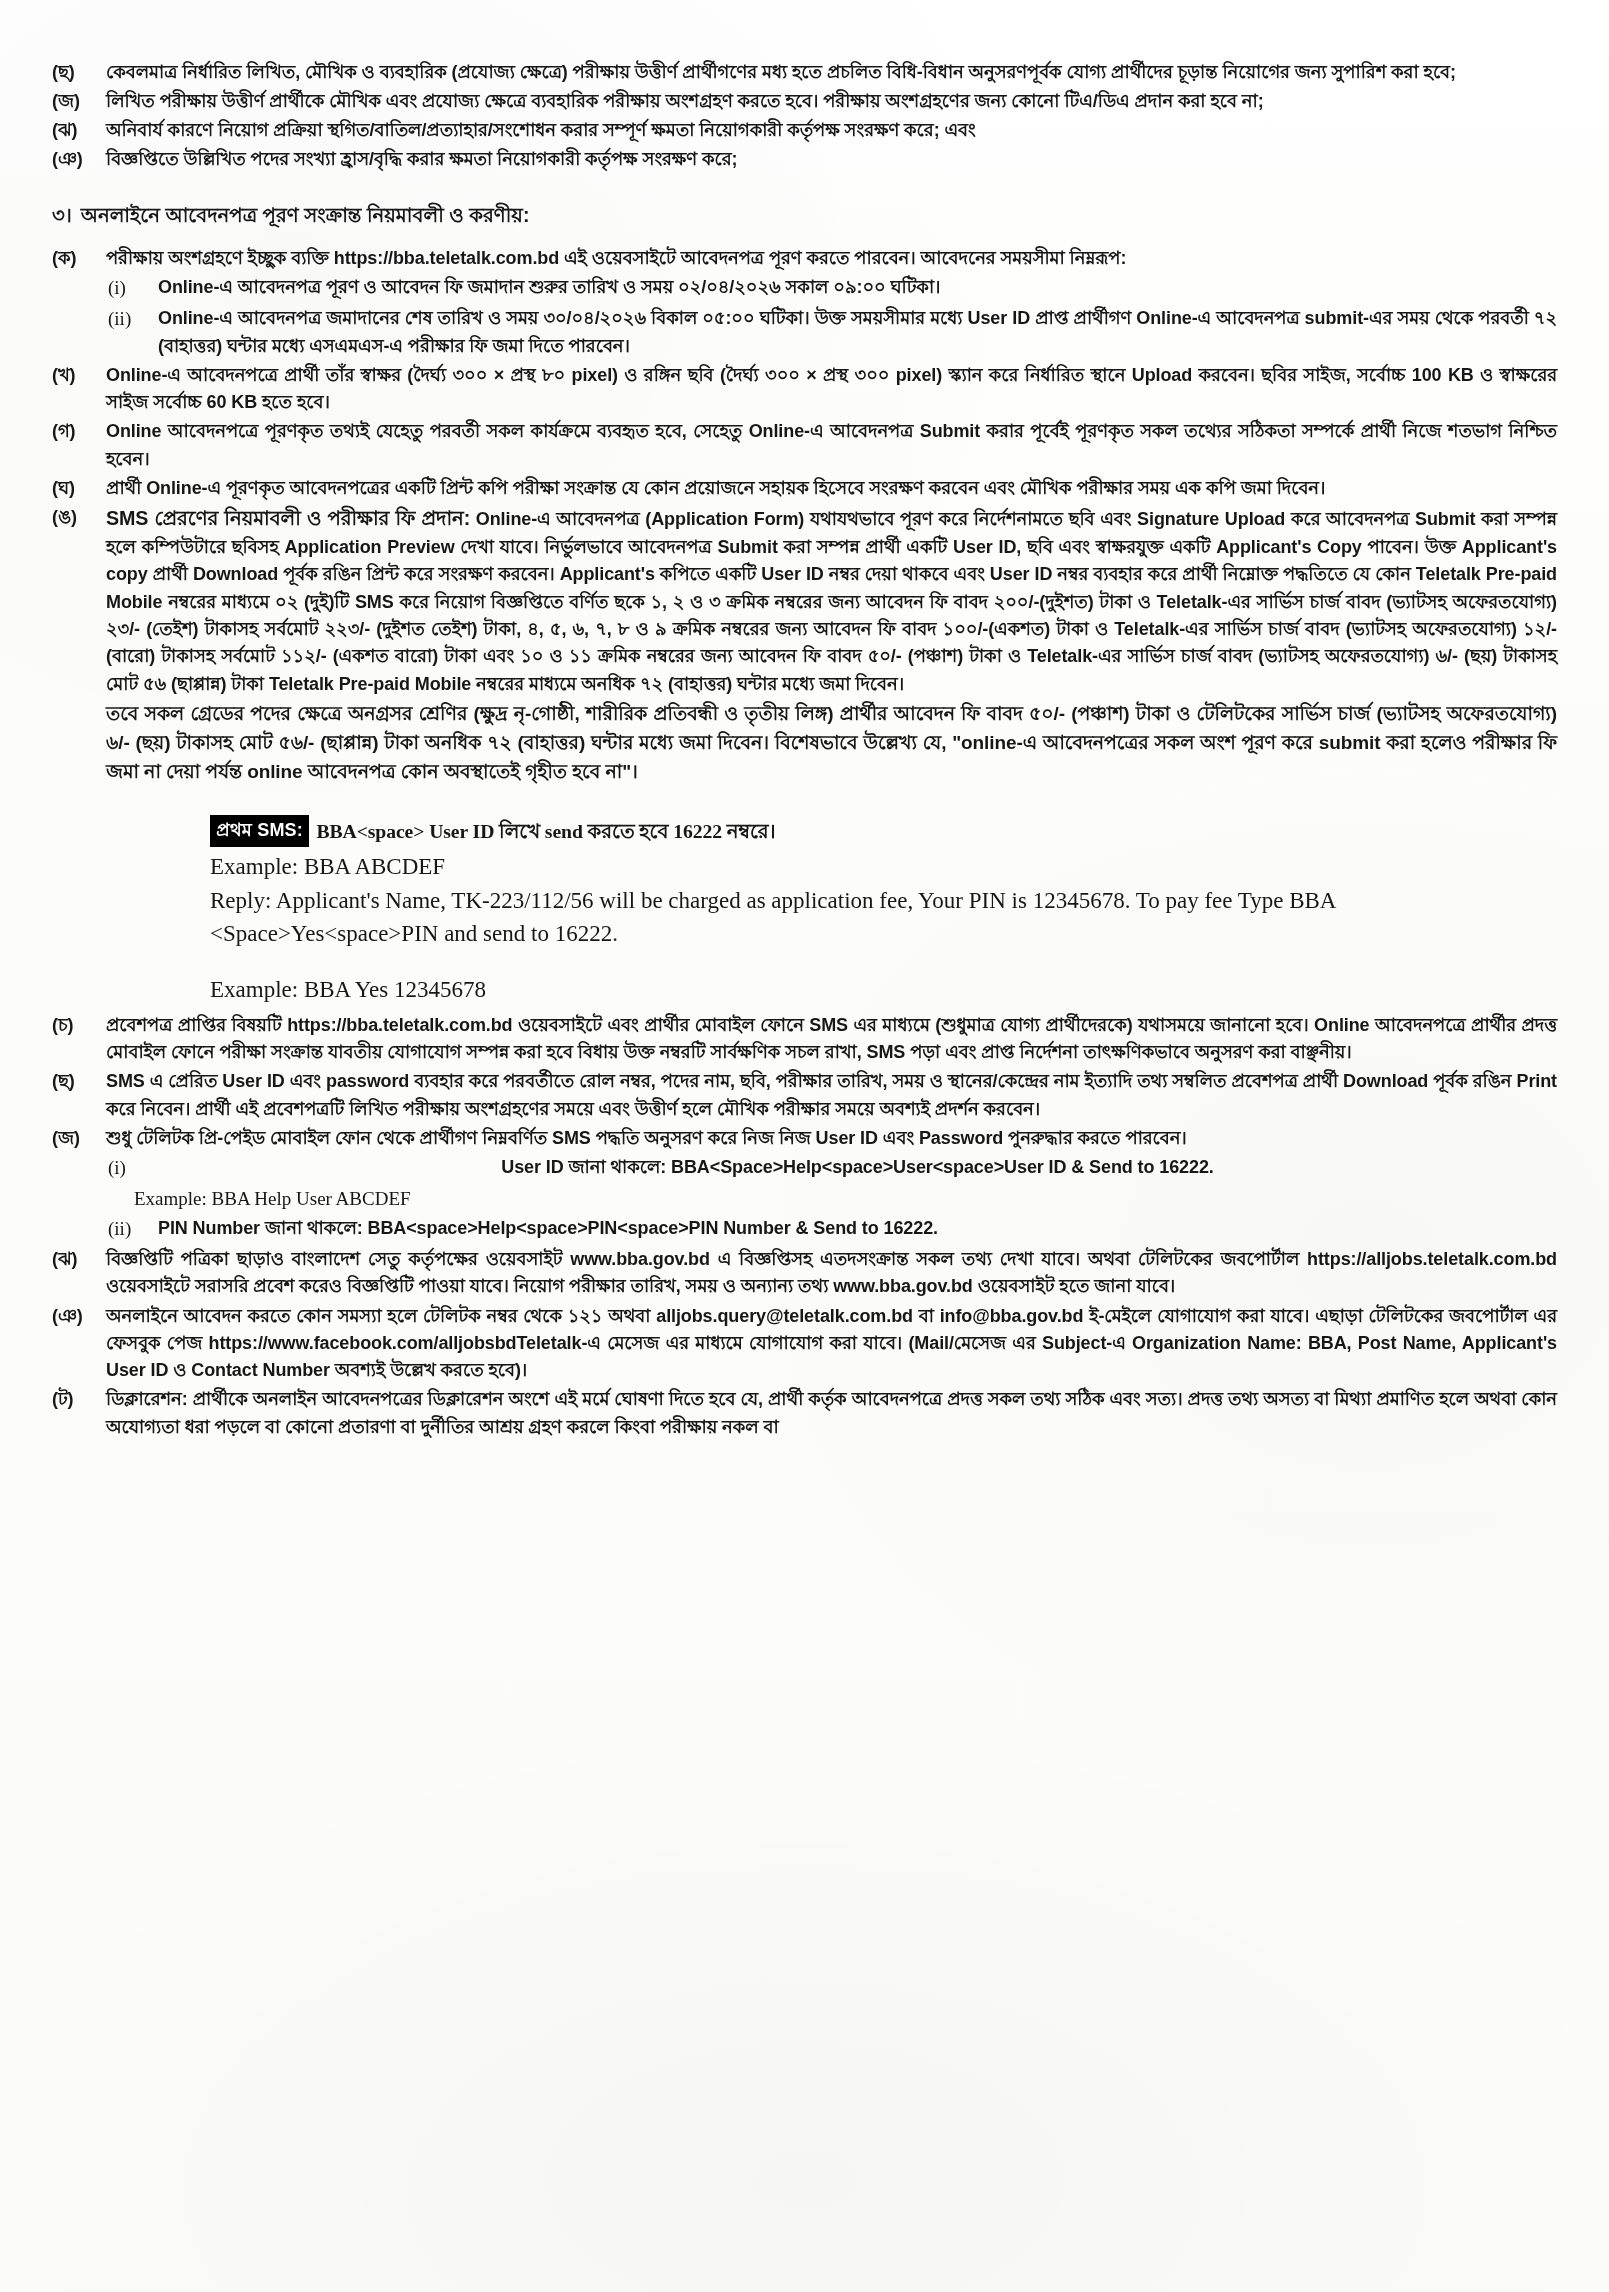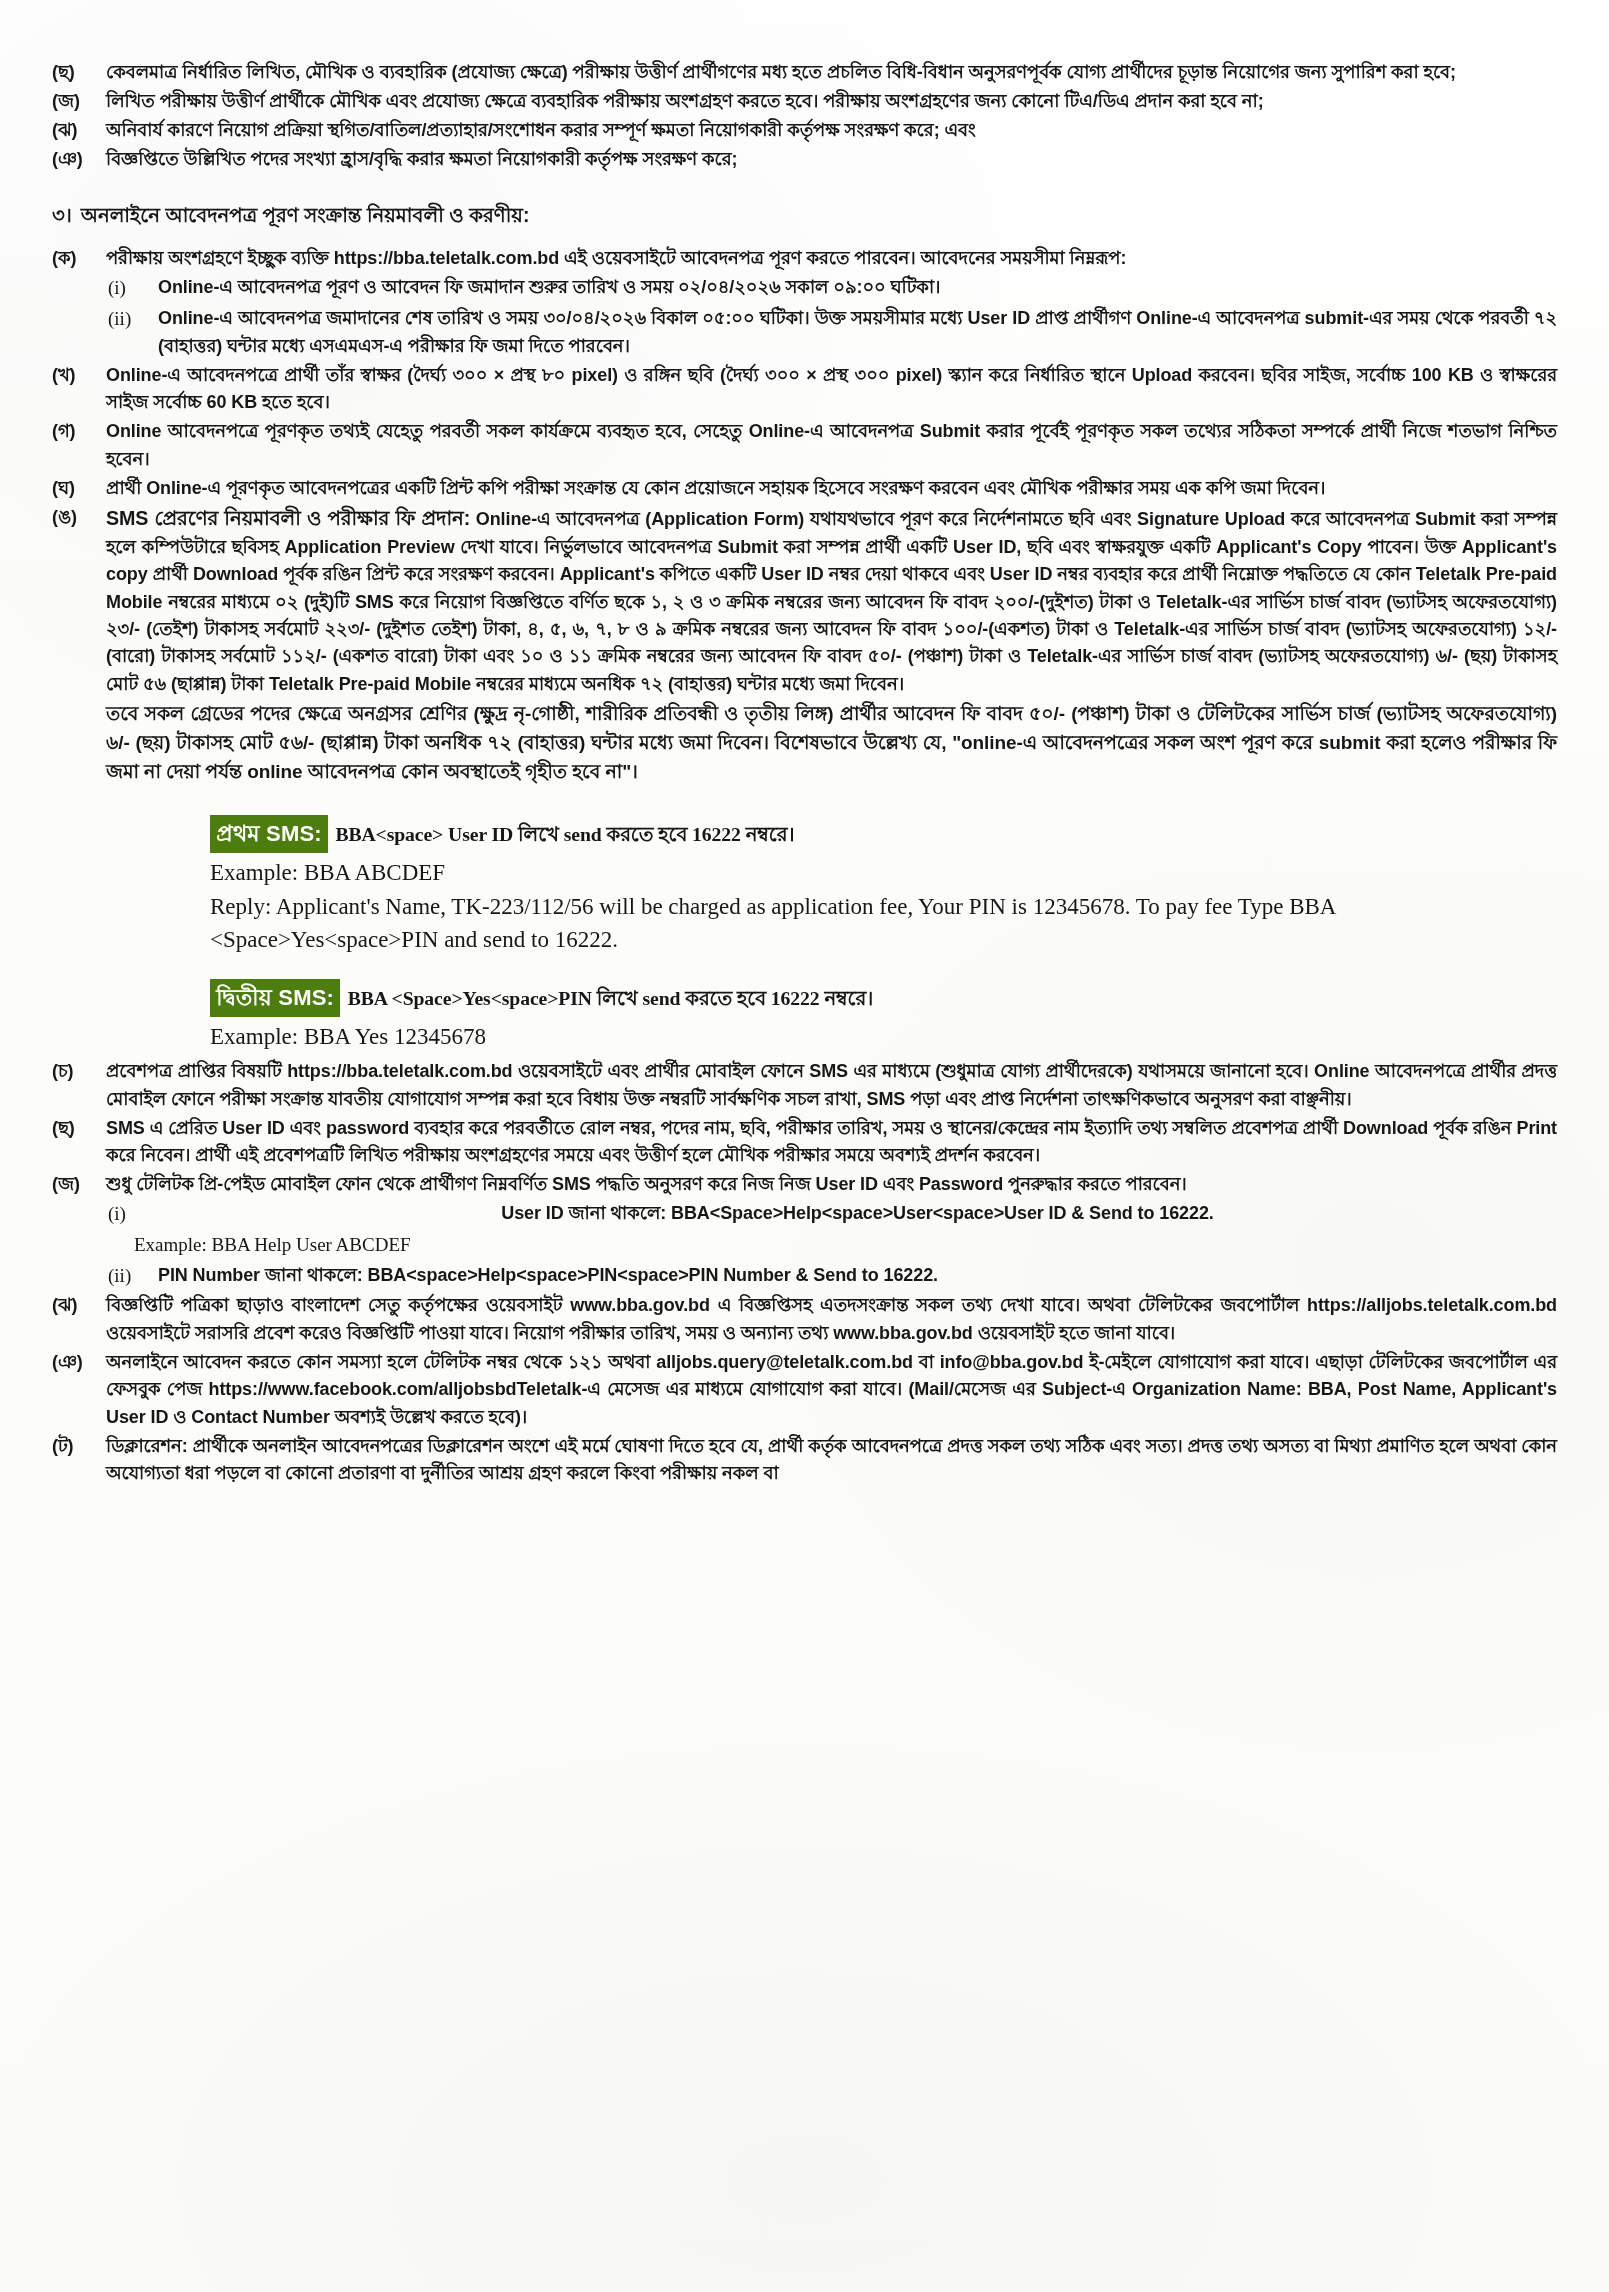--- a/index.html
+++ b/index.html
@@ -103,25 +103,25 @@
     line-height: 1.44;
   }
   .sms-head-line {
     display: flex;
     align-items: center;
     flex-wrap: wrap;
     margin-bottom: 2.7px;
   }
   .sms-tag {
     display: inline-block;
-    background: #4d7c0f;
+    background: #000000;
     color: #ffffff;
     font-family: "Liberation Sans", "DejaVu Sans", sans-serif;
     font-weight: 700;
-    font-size: 22px;
+    font-size: 18px;
     padding: 2.7px 6.3px 3.6px 6.3px;
     margin-right: 7.2px;
     letter-spacing: 0.2px;
   }
   .sms-head-rest {
     font-family: "Liberation Serif", "DejaVu Serif", serif;
     font-weight: 700;
     font-size: 19.7px;
   }
   .sms-line {
@@ -212,24 +212,20 @@
         <span class="sms-tag">প্রথম SMS:</span>
         <span class="sms-head-rest bn">BBA&lt;space&gt; User ID লিখে send করতে হবে 16222 নম্বরে।</span>
       </div>
       <div class="sms-line">Example: BBA ABCDEF</div>
       <div class="sms-line wrap">Reply: Applicant's Name, TK-223/112/56 will be charged as application fee, Your PIN is 12345678. To pay fee Type BBA &lt;Space&gt;Yes&lt;space&gt;PIN and send to 16222.</div>
     </div>
 
     <div class="spacer-md"></div>
 
     <div class="sms-block" style="margin-top:3.6px">
-      <div class="sms-head-line">
-        <span class="sms-tag">দ্বিতীয় SMS:</span>
-        <span class="sms-head-rest bn">BBA &lt;Space&gt;Yes&lt;space&gt;PIN লিখে send করতে হবে 16222 নম্বরে।</span>
-      </div>
       <div class="sms-line">Example: BBA Yes 12345678</div>
     </div>
 
     <div class="item" style="margin-top:5.4px">
       <div class="marker m-w1 bn">(চ)</div>
       <div class="body bn">প্রবেশপত্র প্রাপ্তির বিষয়টি https://bba.teletalk.com.bd ওয়েবসাইটে এবং প্রার্থীর মোবাইল ফোনে SMS এর মাধ্যমে (শুধুমাত্র যোগ্য প্রার্থীদেরকে) যথাসময়ে জানানো হবে। Online আবেদনপত্রে প্রার্থীর প্রদত্ত মোবাইল ফোনে পরীক্ষা সংক্রান্ত যাবতীয় যোগাযোগ সম্পন্ন করা হবে বিধায় উক্ত নম্বরটি সার্বক্ষণিক সচল রাখা, SMS পড়া এবং প্রাপ্ত নির্দেশনা তাৎক্ষণিকভাবে অনুসরণ করা বাঞ্ছনীয়।</div>
     </div>
 
     <div class="item">
       <div class="marker m-w1 bn">(ছ)</div>

